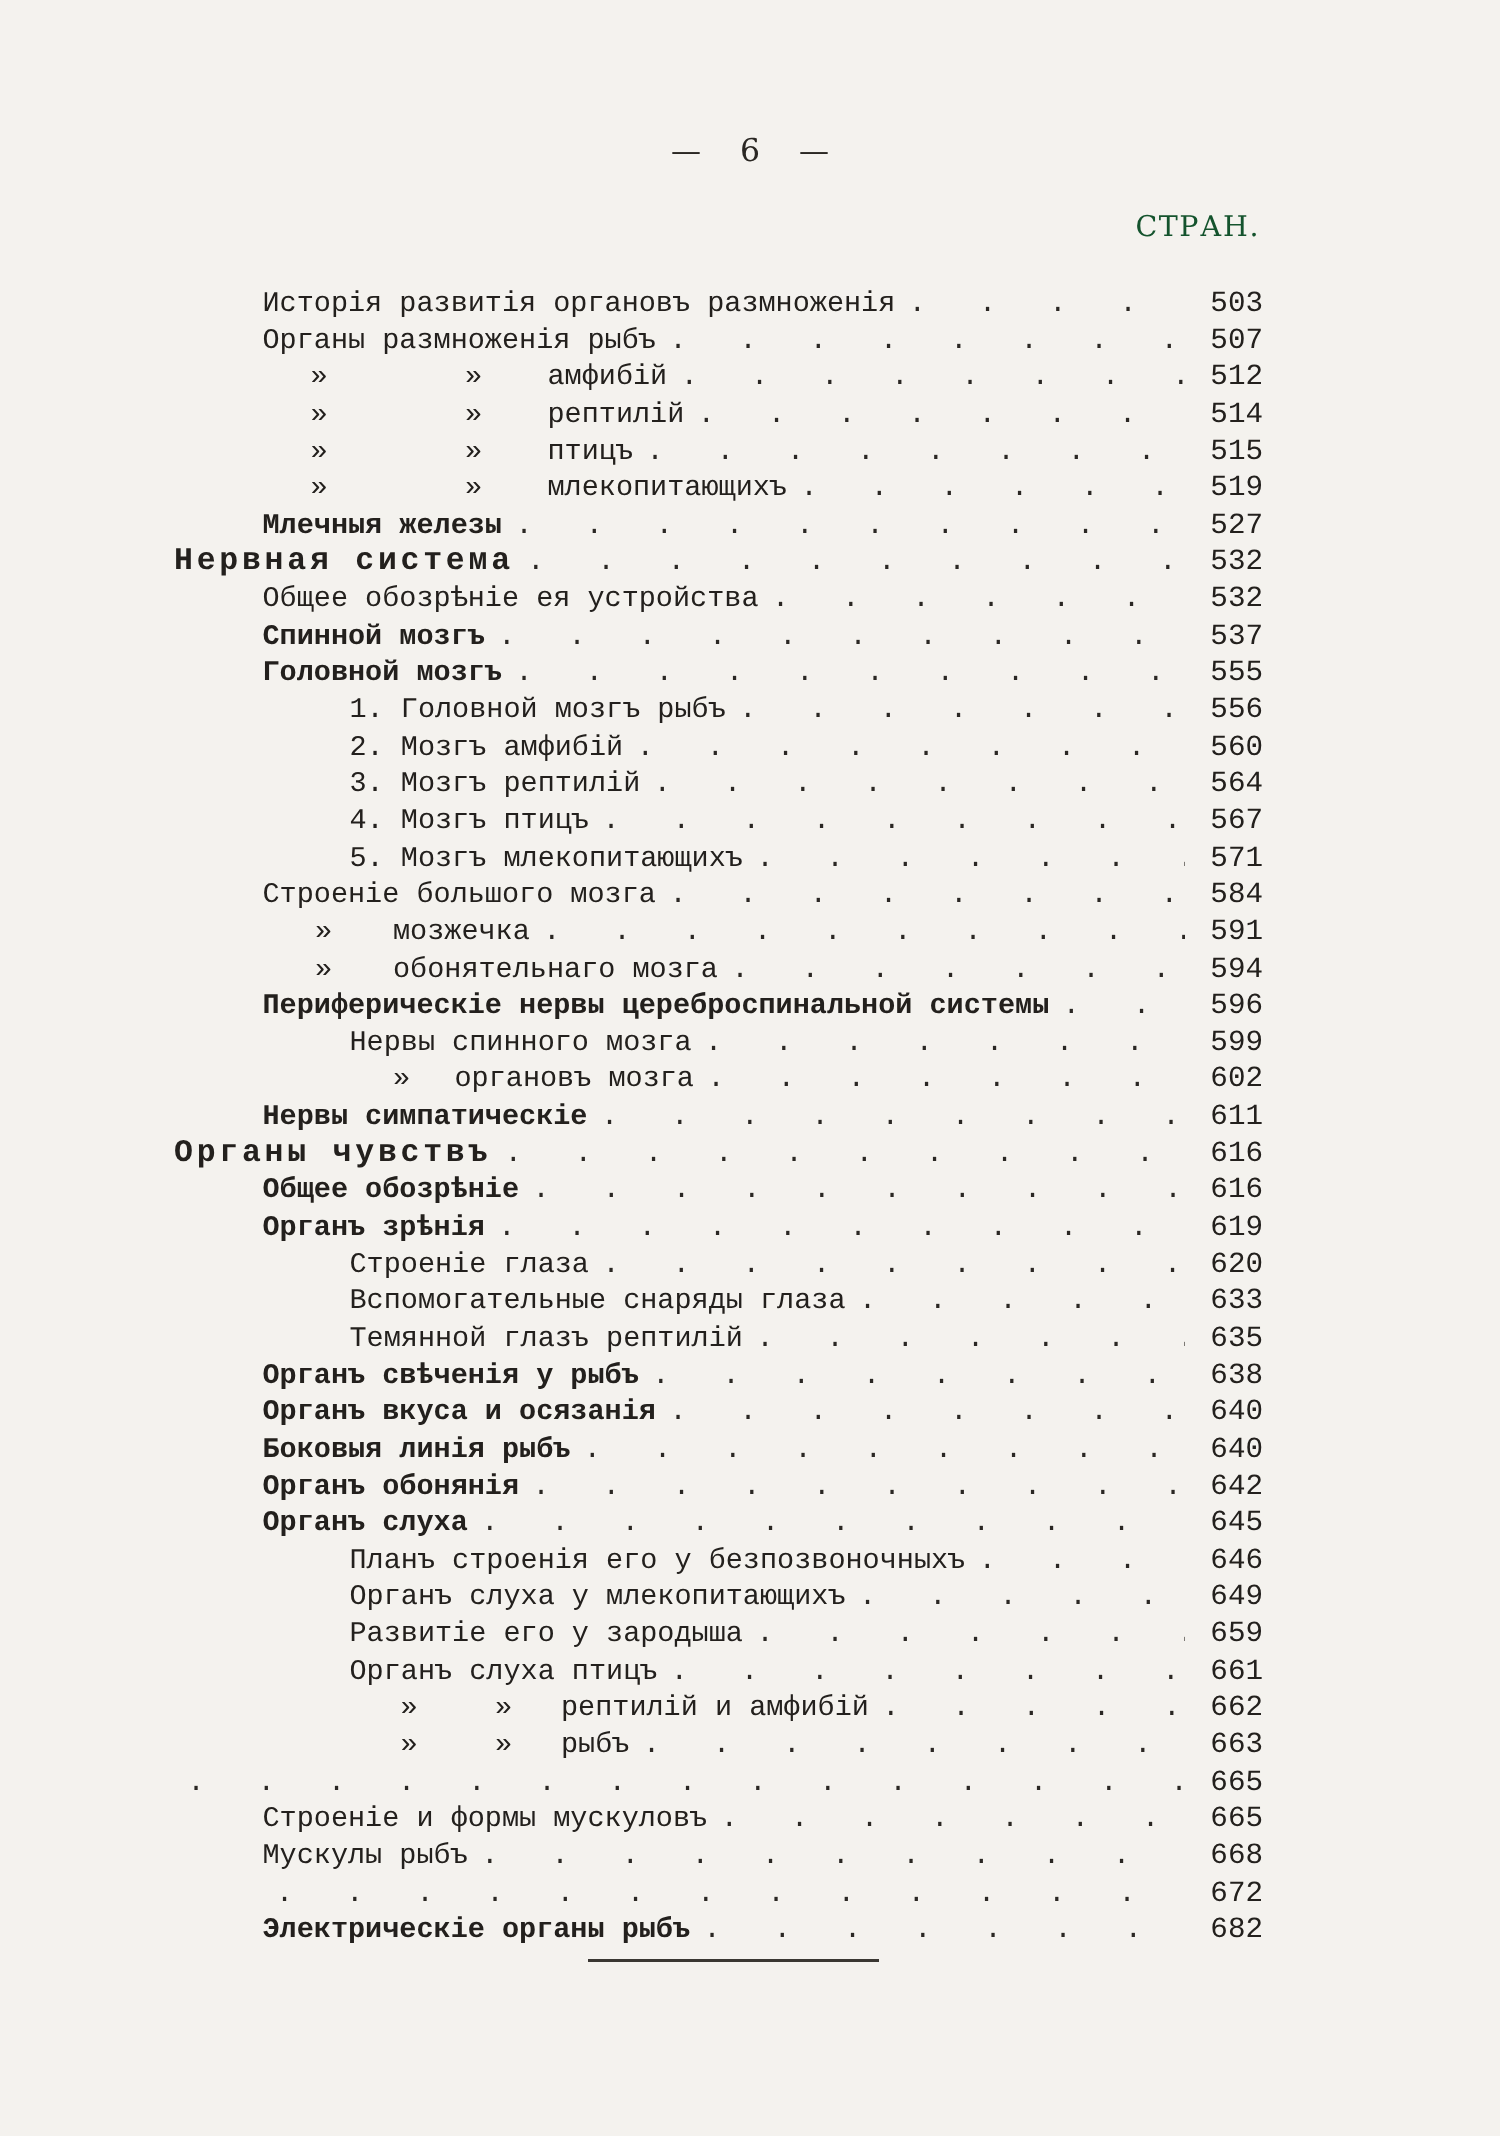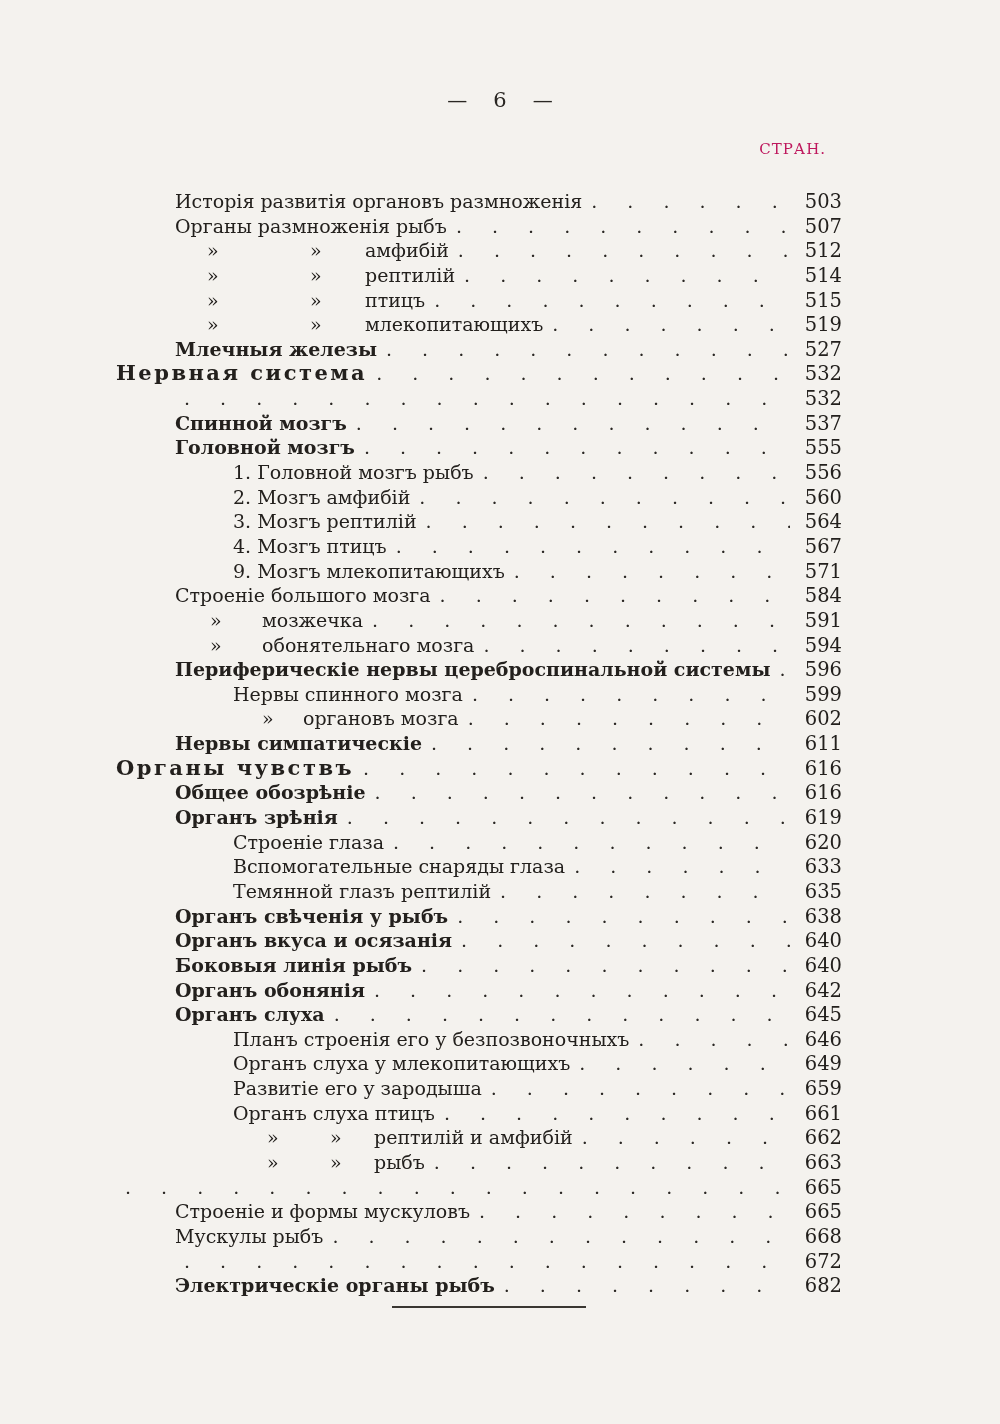--- a/index.html
+++ b/index.html
@@ -12,29 +12,29 @@
   .page{position:relative;width:1000px;height:1424px;overflow:hidden;}
 
   .page-head{
     position:absolute;top:88px;left:0;width:100%;
     text-align:center;font-size:20px;color:#2a2723;
   }
   .page-head .dash{display:inline-block;margin:0 26px;letter-spacing:0;}
   .page-head .num{display:inline-block;font-size:21px;}
 
   .col-head{
-    position:absolute;top:140px;right:174px;
-    font-size:15px;letter-spacing:1px;color:#be185d;
+    position:absolute;top:140px;right:160px;
+    font-size:19px;letter-spacing:1px;color:#14532d;
   }
 
   .toc{position:absolute;top:164px;left:0;right:0;}
   .row{
     display:flex;align-items:baseline;
     height:24.65px;padding-right:158px;
-    font-size:19px;line-height:24.65px;
+    font-size:19px;line-height:24.65px;font-family:Liberation Mono, monospace;
   }
   .header{padding-left:116px;font-weight:bold;font-size:21px;letter-spacing:2.5px;}
   .l1{padding-left:175px;}
   .l2{padding-left:233px;}
   .p1{padding-left:207px;}
   .p2{padding-left:210px;}
   .p3{padding-left:262px;}
   .p4{padding-left:267px;}
   .bold{font-weight:bold;}
 
@@ -114,20 +114,21 @@
         <span class="label">Млечныя железы</span>
         <span class="leader">. . . . . . . . . . . . . . . . . . . . . . . . . . . . . . . . . . . . . . . . . . . . . . . . . . . . . . . . . . . . </span>
         <span class="page-num">527</span>
       </div>
       <div class="row header header">
         <span class="label">Нервная система</span>
         <span class="leader">. . . . . . . . . . . . . . . . . . . . . . . . . . . . . . . . . . . . . . . . . . . . . . . . . . . . . . . . . . . . </span>
         <span class="page-num">532</span>
       </div>
       <div class="row l1">
+        <span class="label">Общее обозрѣніе ея устройства</span>
         <span class="leader">. . . . . . . . . . . . . . . . . . . . . . . . . . . . . . . . . . . . . . . . . . . . . . . . . . . . . . . . . . . . </span>
         <span class="page-num">532</span>
       </div>
       <div class="row l1 bold">
         <span class="label">Спинной мозгъ</span>
         <span class="leader">. . . . . . . . . . . . . . . . . . . . . . . . . . . . . . . . . . . . . . . . . . . . . . . . . . . . . . . . . . . . </span>
         <span class="page-num">537</span>
       </div>
       <div class="row l1 bold">
         <span class="label">Головной мозгъ</span>
@@ -148,21 +149,21 @@
         <span class="label">3. Мозгъ рептилій</span>
         <span class="leader">. . . . . . . . . . . . . . . . . . . . . . . . . . . . . . . . . . . . . . . . . . . . . . . . . . . . . . . . . . . . </span>
         <span class="page-num">564</span>
       </div>
       <div class="row l2">
         <span class="label">4. Мозгъ птицъ</span>
         <span class="leader">. . . . . . . . . . . . . . . . . . . . . . . . . . . . . . . . . . . . . . . . . . . . . . . . . . . . . . . . . . . . </span>
         <span class="page-num">567</span>
       </div>
       <div class="row l2">
-        <span class="label">9. Мозгъ млекопитающихъ</span>
+        <span class="label">5. Мозгъ млекопитающихъ</span>
         <span class="leader">. . . . . . . . . . . . . . . . . . . . . . . . . . . . . . . . . . . . . . . . . . . . . . . . . . . . . . . . . . . . </span>
         <span class="page-num">571</span>
       </div>
       <div class="row l1">
         <span class="label">Строеніе большого мозга</span>
         <span class="leader">. . . . . . . . . . . . . . . . . . . . . . . . . . . . . . . . . . . . . . . . . . . . . . . . . . . . . . . . . . . . </span>
         <span class="page-num">584</span>
       </div>
       <div class="row p2">
         <span class="dit d1">»</span>

